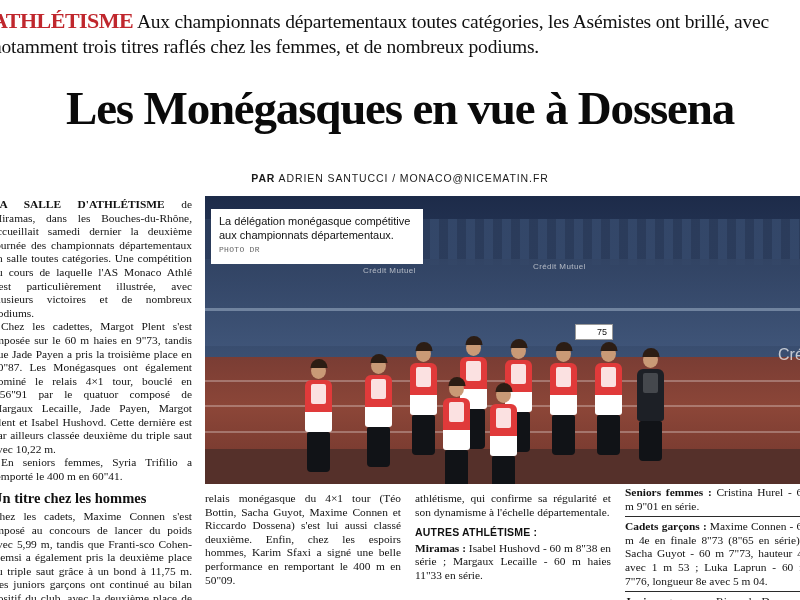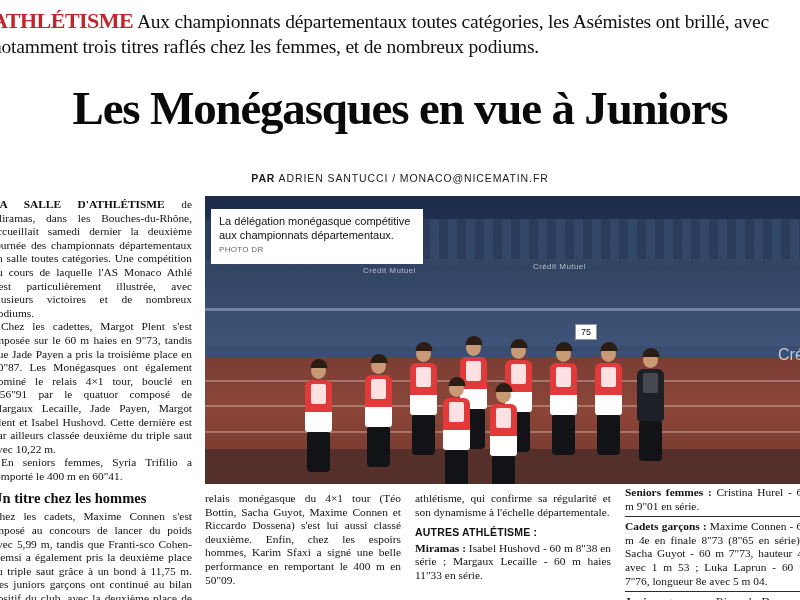--- a/index.html
+++ b/index.html
@@ -195,20 +195,21 @@
     padding: 6px 8px 7px 8px;
     font-family: "Liberation Sans", sans-serif;
     font-size: 11px;
     line-height: 13.5px;
     color: #111;
   }
   .caption-box .credit {
     font-size: 8px;
     color: #666;
     letter-spacing: .3px;
+    font-family: Liberation Mono, monospace;
   }
 
   
   .col {
     position: absolute;
     font-family: "Liberation Serif", serif;
     font-size: 11.4px;
     line-height: 13.6px;
     color: #111;
     text-align: justify;
@@ -247,21 +248,21 @@
 </style>
 </head>
 <body>
 
 <div class="page">
 
   <div class="kicker">
     <span class="sport">ATHLÉTISME</span><span> Aux championnats départementaux toutes catégories, les Asémistes ont brillé, avec notamment trois titres raflés chez les femmes, et de nombreux podiums.</span>
   </div>
 
-  <div class="headline">Les Monégasques en vue à Juniors</div>
+  <div class="headline">Les Monégasques en vue à Dossena</div>
 
   <div class="byline">
     <span class="par">PAR</span>
     <span>ADRIEN SANTUCCI / MONACO@NICEMATIN.FR</span>
   </div>
 
   <div class="photo">
     <div class="sky"></div>
     <div class="stand"></div>
     <div class="wall"></div>
@@ -332,21 +333,21 @@
         <div class="body"></div>
         <div class="legs"></div>
       </div>
     <div class="athlete" style="left:285px; bottom:-4%;">
         <div class="hair"></div>
         <div class="head"></div>
         <div class="body"></div>
         <div class="legs"></div>
       </div>
 
-    <div class="bibnum" style="left:370px; top:128px;">75</div>
+    <div class="bibnum" style="left:370px; top:128px;padding-left:16px;">75</div>
 
     <div class="caption-box">
       <span>La délégation monégasque compétitive aux championnats départementaux.</span>
       <span class="credit">PHOTO DR</span>
     </div>
   </div>
 
   <div class="col" id="col1">
     <p><span class="lead-bold">LA SALLE D'ATHLÉTISME</span><span> de Miramas, dans les Bouches-du-Rhône, accueillait samedi dernier la deuxième journée des championnats départementaux en salle toutes catégories. Une compétition au cours de laquelle l'AS Monaco Athlé s'est particulièrement illustrée, avec plusieurs victoires et de nombreux podiums.</span></p>
     <p>Chez les cadettes, Margot Plent s'est imposée sur le 60 m haies en 9"73, tandis que Jade Payen a pris la troisième place en 10"87. Les Monégasques ont également dominé le relais 4×1 tour, bouclé en 1'56"91 par le quatuor composé de Margaux Lecaille, Jade Payen, Margot Plent et Isabel Hushovd. Cette dernière est par ailleurs classée deuxième du triple saut avec 10,22 m.</p>

